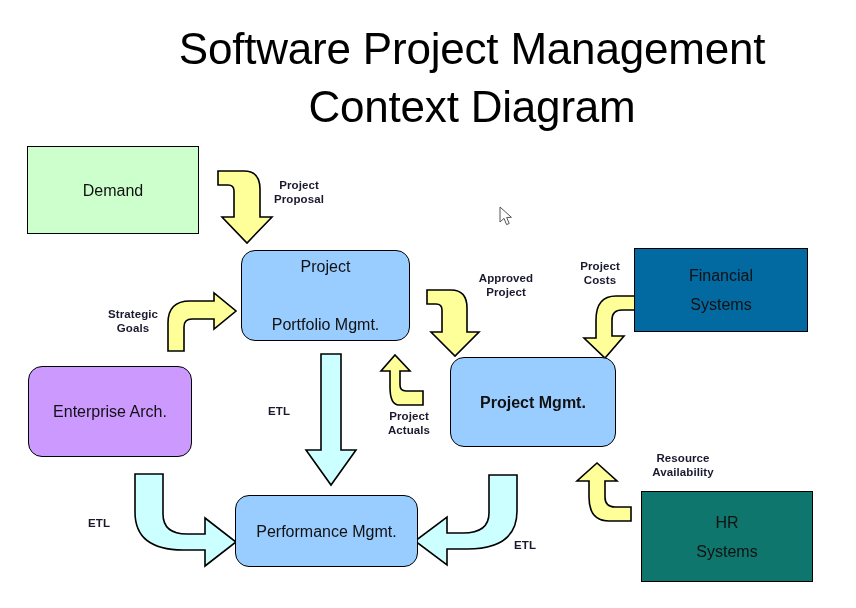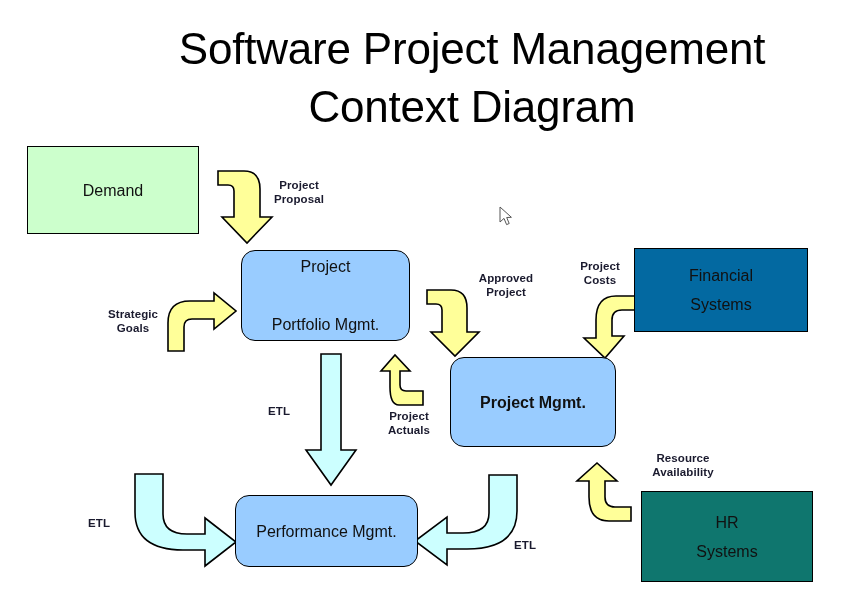--- a/index.html
+++ b/index.html
@@ -128,20 +128,23 @@
   <div class="node square" style="left:27px; top:146px; width:172px; height:88px; background:#CCFFCC;">
     <span>Demand</span>
   </div>
 
   <div class="node rounded" style="left:241px; top:250px; width:169px; height:91px; background:#99CCFF;">
     <span>Project
 
 Portfolio Mgmt.</span>
   </div>
 
+  <div class="node rounded" style="left:28px; top:366px; width:164px; height:91px; background:#CC99FF;">
+    <span>Enterprise Arch.</span>
+  </div>
 
   <div class="node rounded" style="left:450px; top:357px; width:166px; height:90px; background:#99CCFF;font-weight:bold;">
     <span>Project Mgmt.</span>
   </div>
 
   <div class="node rounded" style="left:235px; top:495px; width:183px; height:72px; background:#99CCFF;">
     <span>Performance Mgmt.</span>
   </div>
 
   <div class="node square" style="left:634px; top:248px; width:174px; height:84px; background:#0369a1;">

